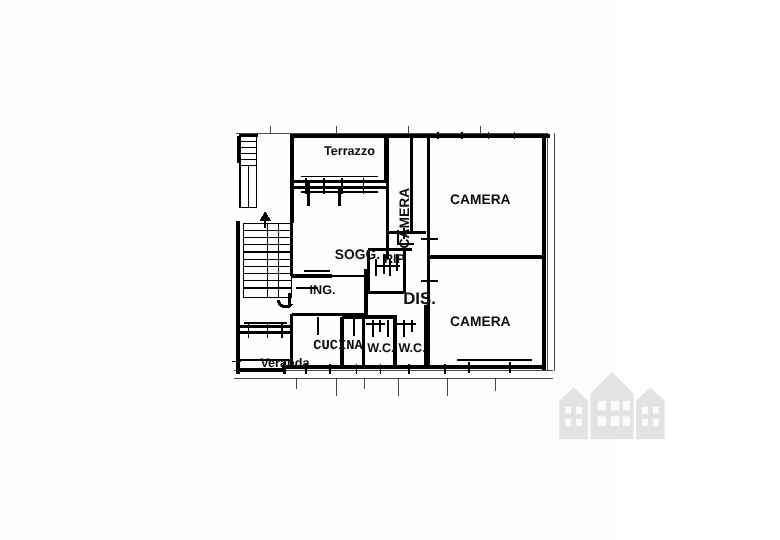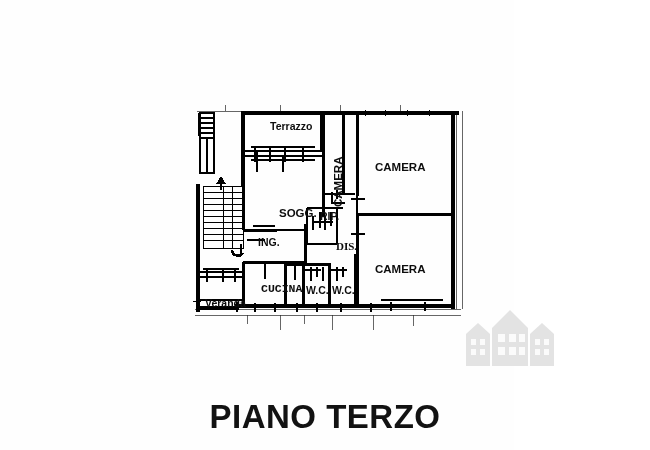--- a/index.html
+++ b/index.html
@@ -357,29 +357,28 @@
     <div class="rlabel" style="left:94px; top:83px; font-size:11.5px;margin-top:21px;">SOGG.</div>
 
     <div class="rlabel vert" style="left:148px; top:103px; font-size:11.5px;">CAMERA</div>
 
     <div class="rlabel" style="left:190px; top:58px; font-size:11.5px;">CAMERA</div>
 
     <div class="rlabel" style="left:190px; top:160px; font-size:11.5px;">CAMERA</div>
 
     <div class="rlabel" style="left:135px; top:107px; font-size:10.5px;text-align:right;">RIP.</div>
 
-    <div class="rlabel" style="left:151px; top:137px; font-size:11px;font-family:Liberation Serif, serif;">DIS.</div>
+    <div class="rlabel" style="left:151px; top:137px; font-size:14px;">DIS.</div>
 
     <div class="rlabel" style="left:73px; top:133px; font-size:10.5px;">ING.</div>
 
     <div class="rlabel" style="left:76px; top:179px; font-size:11.5px;font-family:Liberation Mono, monospace;">CUCINA</div>
 
     <div class="rlabel" style="left:121px; top:181px; font-size:10.5px;">W.C.</div>
 
     <div class="rlabel" style="left:147px; top:181px; font-size:10.5px;">W.C.</div>
 
-    <div class="rlabel" style="left:20px; top:194px; font-size:10.5px;">Veranda</div>
+    <div class="rlabel" style="left:32px; top:194px; font-size:10.5px;">Veranda</div>
 
   </div>
 
-  <div id="title">PIANO TERZO</div>
 
 </div>
 
 </body></html>

